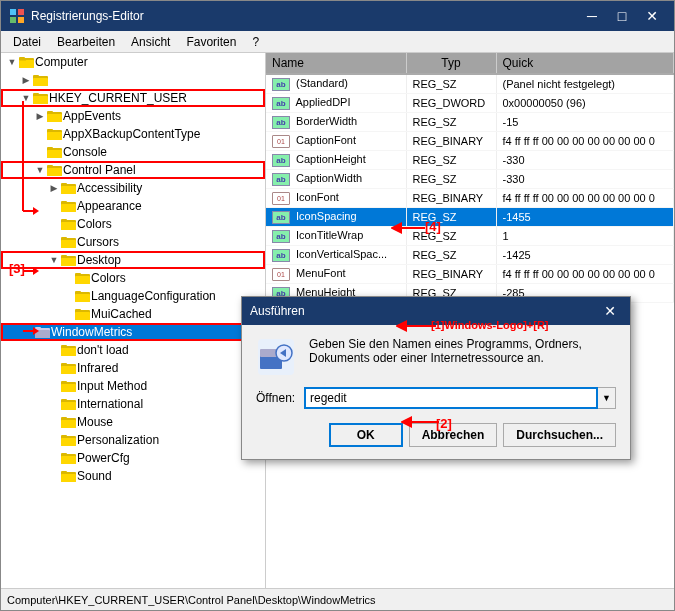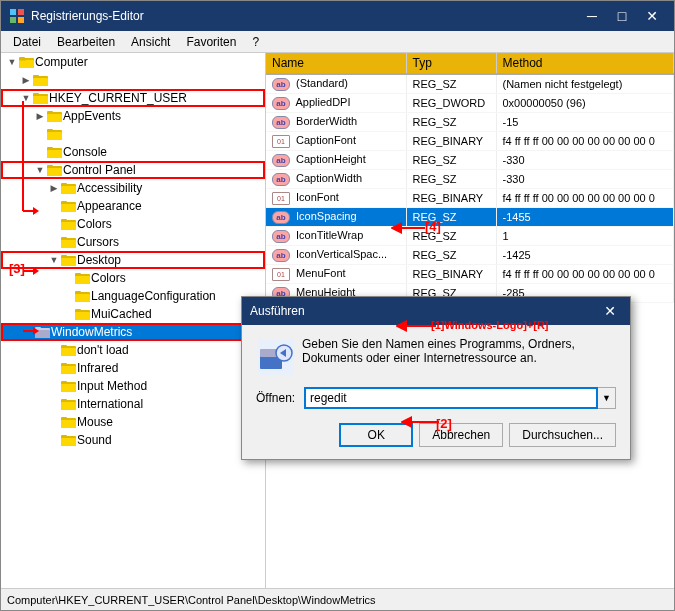--- a/index.html
+++ b/index.html
@@ -139,21 +139,21 @@
     .right-pane::-webkit-scrollbar-track { background: #f0f0f0; }
     .right-pane::-webkit-scrollbar-thumb { background: #b0b0b0; border: 1px solid #888; }
 
     
     .reg-table {
       width: 100%;
       border-collapse: collapse;
       font-size: 12px;
     }
     .reg-table th {
-      background: #eab308;
+      background: #a3a3a3;
       border-right: 1px solid #ccc;
       border-bottom: 2px solid #aaa;
       padding: 3px 6px;
       text-align: left;
       font-weight: normal;
       position: sticky;
       top: 0;
     }
     .reg-table td {
       padding: 2px 6px;
@@ -213,21 +213,21 @@
       align-items: center;
       justify-content: center;
     }
 
     .run-dialog-content {
       padding: 12px 14px;
     }
     .run-dialog-header {
       display: flex;
       align-items: flex-start;
-      gap: 6px;
+      gap: 13px;
       margin-bottom: 10px;
     }
     .run-icon {
       width: 40px;
       height: 40px;
       flex-shrink: 0;
     }
     .run-open-row {
       display: flex;
       align-items: center;
@@ -272,20 +272,21 @@
       margin-top: 14px;
     }
     .run-btn {
       min-width: 74px;
       height: 24px;
       background: #f0f0f0;
       border: 1px solid #aaa;
       font-size: 12px;
       cursor: pointer;
       padding: 0 12px;
+      font-weight: bold;
     }
     .run-btn.primary {
       border: 2px solid #0078d7;
     }
 
     
     .annotation {
       position: absolute;
       color: #ff0000;
       font-size: 13px;
@@ -304,23 +305,23 @@
     .indent-1 { padding-left: 18px; }
     .indent-2 { padding-left: 32px; }
     .indent-3 { padding-left: 46px; }
     .indent-4 { padding-left: 60px; }
     .reg-icon-ab {
       display: inline-flex;
       align-items: center;
       justify-content: center;
       width: 18px;
       height: 13px;
-      background: #fca5a5;
+      background: #86efac;
       border: 1px solid #88a;
-      border-radius: 6px;
+      border-radius: 0;
       font-size: 8px;
       color: #44a;
       font-weight: bold;
       flex-shrink: 0;
       margin-right: 3px;
     }
     .reg-icon-binary {
       display: inline-flex;
       align-items: center;
       justify-content: center;
@@ -409,20 +410,21 @@
         <span class="tree-label">AppEvents</span>
       </div>
 
       <div class="tree-item indent-2">
         <span class="tree-expander" style="opacity:0"> </span>
         <svg class="folder-svg" viewBox="0 0 16 14">
           <rect x="0" y="3" width="15" height="10" rx="1" fill="#dcb800"></rect>
           <rect x="0" y="5" width="15" height="8" rx="1" fill="#ffd700"></rect>
           <rect x="0" y="2" width="6" height="3" rx="1" fill="#dcb800"></rect>
         </svg>
+        <span class="tree-label">AppXBackupContentType</span>
       </div>
 
       <div class="tree-item indent-2">
         <span class="tree-expander" style="opacity:0"> </span>
         <svg class="folder-svg" viewBox="0 0 16 14">
           <rect x="0" y="3" width="15" height="10" rx="1" fill="#dcb800"></rect>
           <rect x="0" y="5" width="15" height="8" rx="1" fill="#ffd700"></rect>
           <rect x="0" y="2" width="6" height="3" rx="1" fill="#dcb800"></rect>
         </svg>
         <span class="tree-label">Console</span>
@@ -572,49 +574,67 @@
       <div class="tree-item indent-3">
         <span class="tree-expander" style="opacity:0"> </span>
         <svg class="folder-svg" viewBox="0 0 16 14">
           <rect x="0" y="3" width="15" height="10" rx="1" fill="#dcb800"></rect>
           <rect x="0" y="5" width="15" height="8" rx="1" fill="#ffd700"></rect>
           <rect x="0" y="2" width="6" height="3" rx="1" fill="#dcb800"></rect>
         </svg>
         <span class="tree-label">Mouse</span>
       </div>
 
-
+      <div class="tree-item indent-3">
+        <span class="tree-expander" style="opacity:0"> </span>
+        <svg class="folder-svg" viewBox="0 0 16 14">
+          <rect x="0" y="3" width="15" height="10" rx="1" fill="#dcb800"></rect>
+          <rect x="0" y="5" width="15" height="8" rx="1" fill="#ffd700"></rect>
+          <rect x="0" y="2" width="6" height="3" rx="1" fill="#dcb800"></rect>
+        </svg>
+        <span class="tree-label">Personalization</span>
+      </div>
+
+      <div class="tree-item indent-3">
+        <span class="tree-expander" style="opacity:0"> </span>
+        <svg class="folder-svg" viewBox="0 0 16 14">
+          <rect x="0" y="3" width="15" height="10" rx="1" fill="#dcb800"></rect>
+          <rect x="0" y="5" width="15" height="8" rx="1" fill="#ffd700"></rect>
+          <rect x="0" y="2" width="6" height="3" rx="1" fill="#dcb800"></rect>
+        </svg>
+        <span class="tree-label">PowerCfg</span>
+      </div>
 
 
       <div class="tree-item indent-3">
         <span class="tree-expander" style="opacity:0"> </span>
         <svg class="folder-svg" viewBox="0 0 16 14">
           <rect x="0" y="3" width="15" height="10" rx="1" fill="#dcb800"></rect>
           <rect x="0" y="5" width="15" height="8" rx="1" fill="#ffd700"></rect>
           <rect x="0" y="2" width="6" height="3" rx="1" fill="#dcb800"></rect>
         </svg>
         <span class="tree-label">Sound</span>
       </div>
     </div>
 
     <div class="right-pane">
       <table class="reg-table">
         <thead>
           <tr>
             <th style="width:140px;">Name</th>
-            <th style="width:90px;">Typ</th>
-            <th>Method</th>
+            <th style="width:90px;text-align:center;">Typ</th>
+            <th>Quick</th>
           </tr>
         </thead>
         <tbody id="reg-tbody">
 
         <tr>
               <td><span class="reg-icon-ab">ab</span> (Standard)</td>
               <td>REG_SZ</td>
-              <td>(Namen nicht festgelegt)</td>
+              <td>(Panel nicht festgelegt)</td>
             </tr>
             <tr>
               <td><span class="reg-icon-ab">ab</span> AppliedDPI</td>
               <td>REG_DWORD</td>
               <td>0x00000050 (96)</td>
             </tr>
             <tr>
               <td><span class="reg-icon-ab">ab</span> BorderWidth</td>
               <td>REG_SZ</td>
               <td>-15</td>

